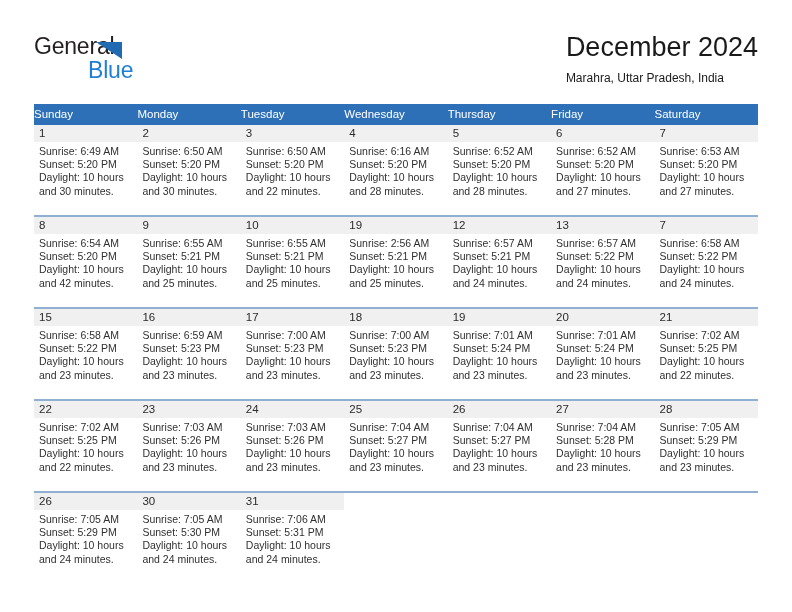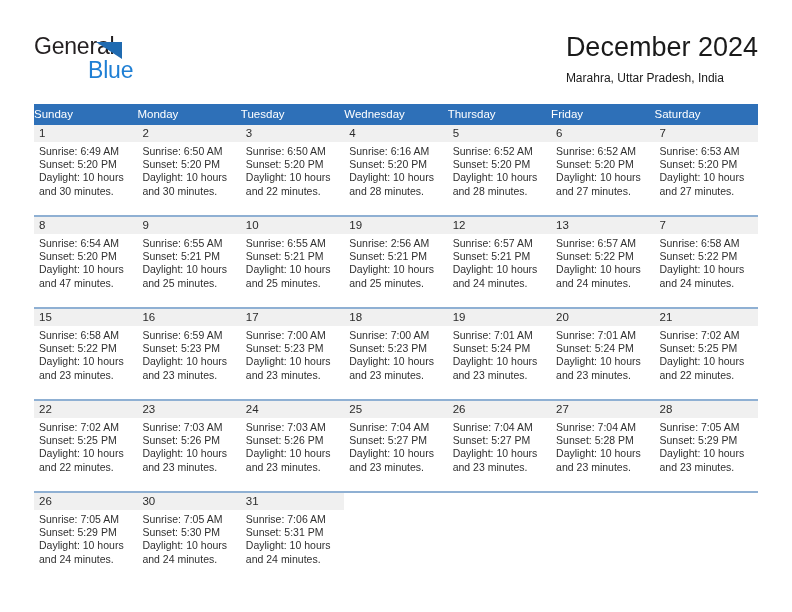--- a/index.html
+++ b/index.html
@@ -272,21 +272,21 @@
           </td>
         </tr>
         <tr class="week-row">
           <td class="cell filled">
             <div class="cell-inner">
               <div class="daynum">8</div>
               <div class="lines">
                 <div>Sunrise: 6:54 AM</div>
                 <div>Sunset: 5:20 PM</div>
                 <div>Daylight: 10 hours</div>
-                <div>and 47 minutes.</div>
+                <div>and 42 minutes.</div>
               </div>
             </div>
           </td>
           <td class="cell filled">
             <div class="cell-inner">
               <div class="daynum">9</div>
               <div class="lines">
                 <div>Sunrise: 6:55 AM</div>
                 <div>Sunset: 5:21 PM</div>
                 <div>Daylight: 10 hours</div>

